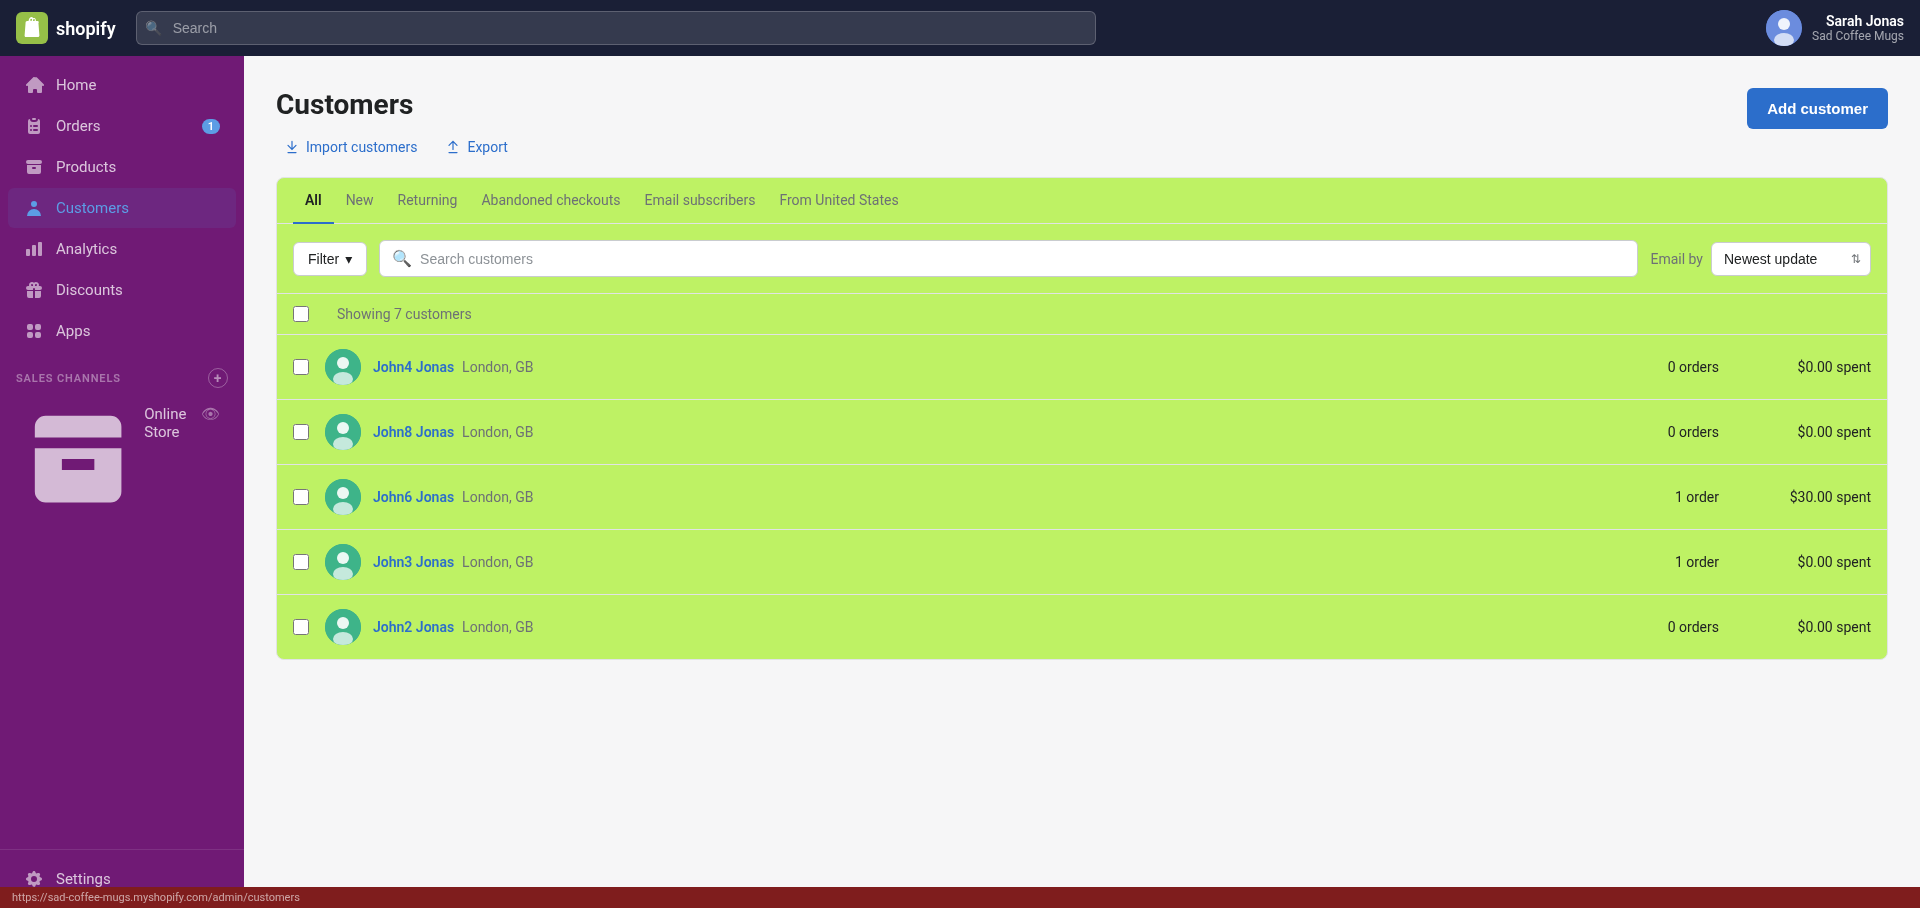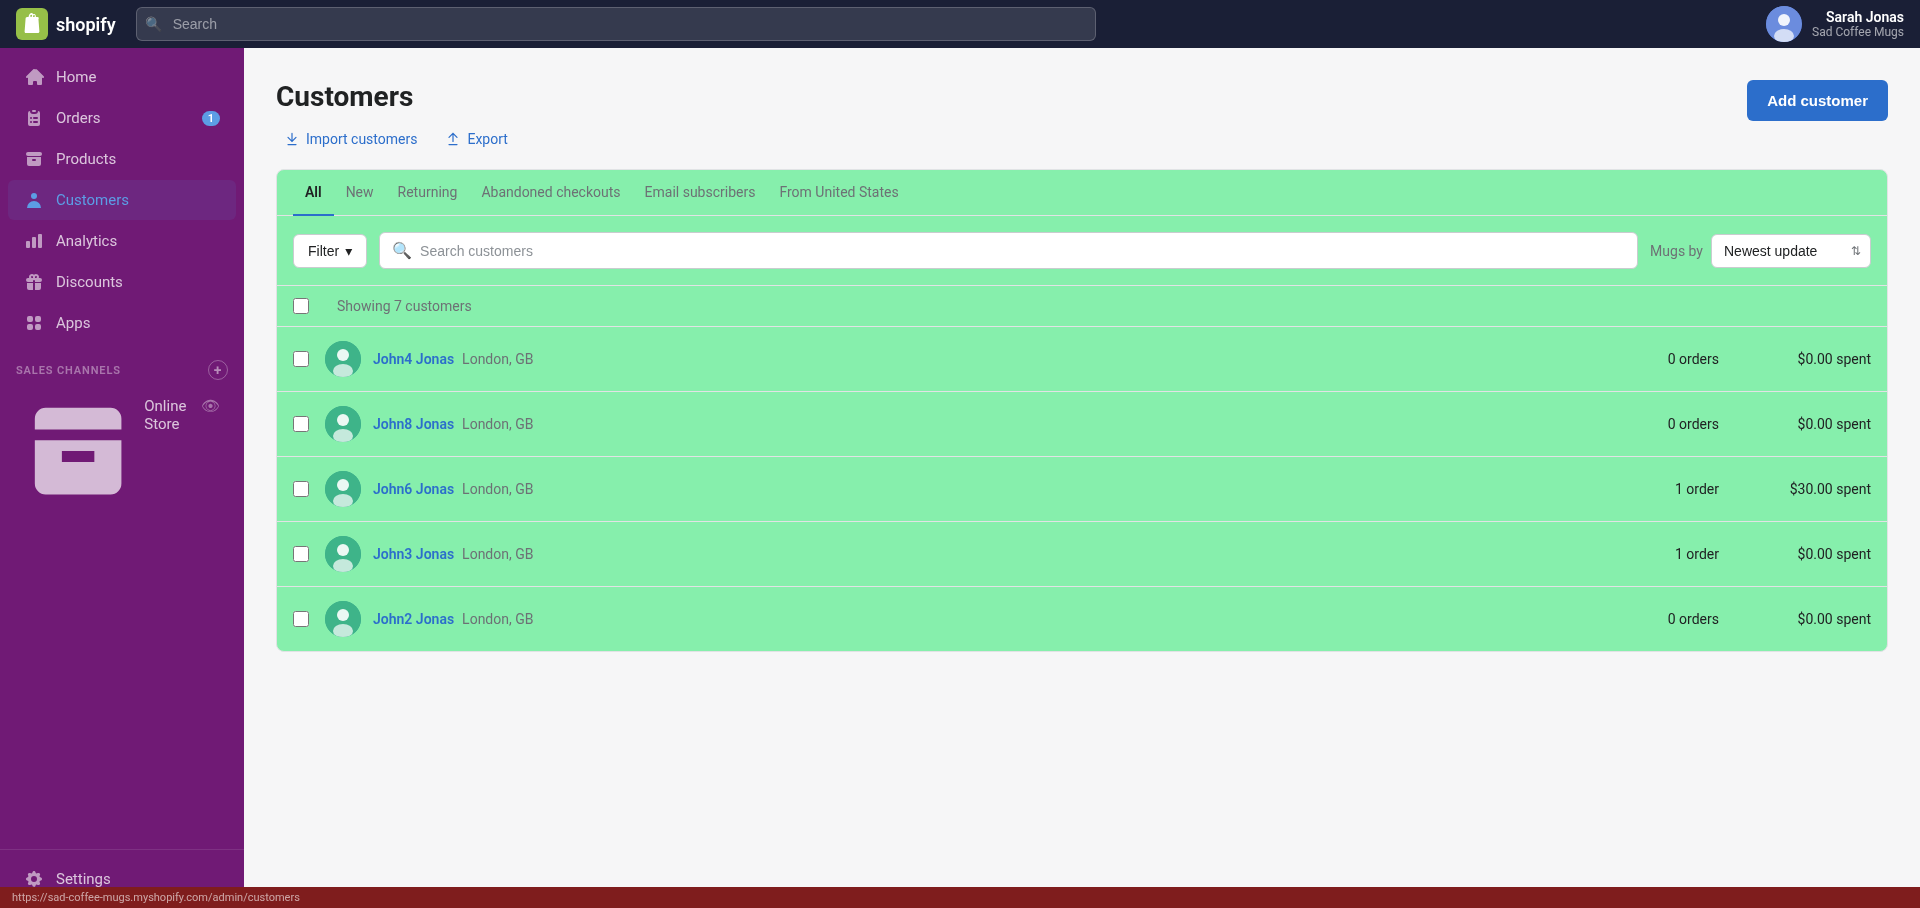--- a/index.html
+++ b/index.html
@@ -1,21 +1,21 @@
 <!DOCTYPE html>
 <html><head>
   <meta charset="utf-8">
   <style>
     * { box-sizing: border-box; margin: 0; padding: 0; }
     body { font-family: -apple-system, BlinkMacSystemFont, 'Segoe UI', Roboto, sans-serif; background: #f6f6f7; display: flex; flex-direction: column; height: 908px; overflow: hidden; }
 
     
     .top-nav {
       background: #1a1f36;
-      height: 48px;
+      height: 56px;
       display: flex;
       align-items: center;
       padding: 5px 16px;
       flex-shrink: 0;
       z-index: 100;
     }
     .logo-area {
       display: flex;
       align-items: center;
       gap: 8px;
@@ -210,21 +210,21 @@
       border: none;
       border-radius: 6px;
       padding: 12px 20px;
       font-size: 15px;
       font-weight: 600;
       cursor: pointer;
     }
 
     
     .card {
-      background: #86efac;
+      background: #bef264;
       border-radius: 8px;
       border: 1px solid #e1e3e5;
       overflow: hidden;
     }
 
     
     .tabs-row {
       display: flex;
       align-items: center;
       border-bottom: 1px solid #e1e3e5;
@@ -540,21 +540,21 @@
       <div class="filter-row">
         <button class="filter-btn">
           <span>Filter</span>
           <span>▾</span>
         </button>
         <div class="search-customers">
           <span style="color:#8c9196;">🔍</span>
           <input type="text" placeholder="Search customers" style="">
         </div>
         <div class="sort-area">
-          <span class="sort-label">Mugs by</span>
+          <span class="sort-label">Email by</span>
           <div class="sort-select-wrap">
             <select class="sort-select" id="sort-select"><option value="Newest update">Newest update</option><option value="Oldest update">Oldest update</option><option value="Name A-Z">Name A-Z</option><option value="Name Z-A">Name Z-A</option><option value="Most spent">Most spent</option><option value="Most orders">Most orders</option></select>
           </div>
         </div>
       </div>
 
       <div class="showing-row">
         <input type="checkbox" class="row-checkbox" style="">
         <span>Showing 7 customers</span>
       </div>

